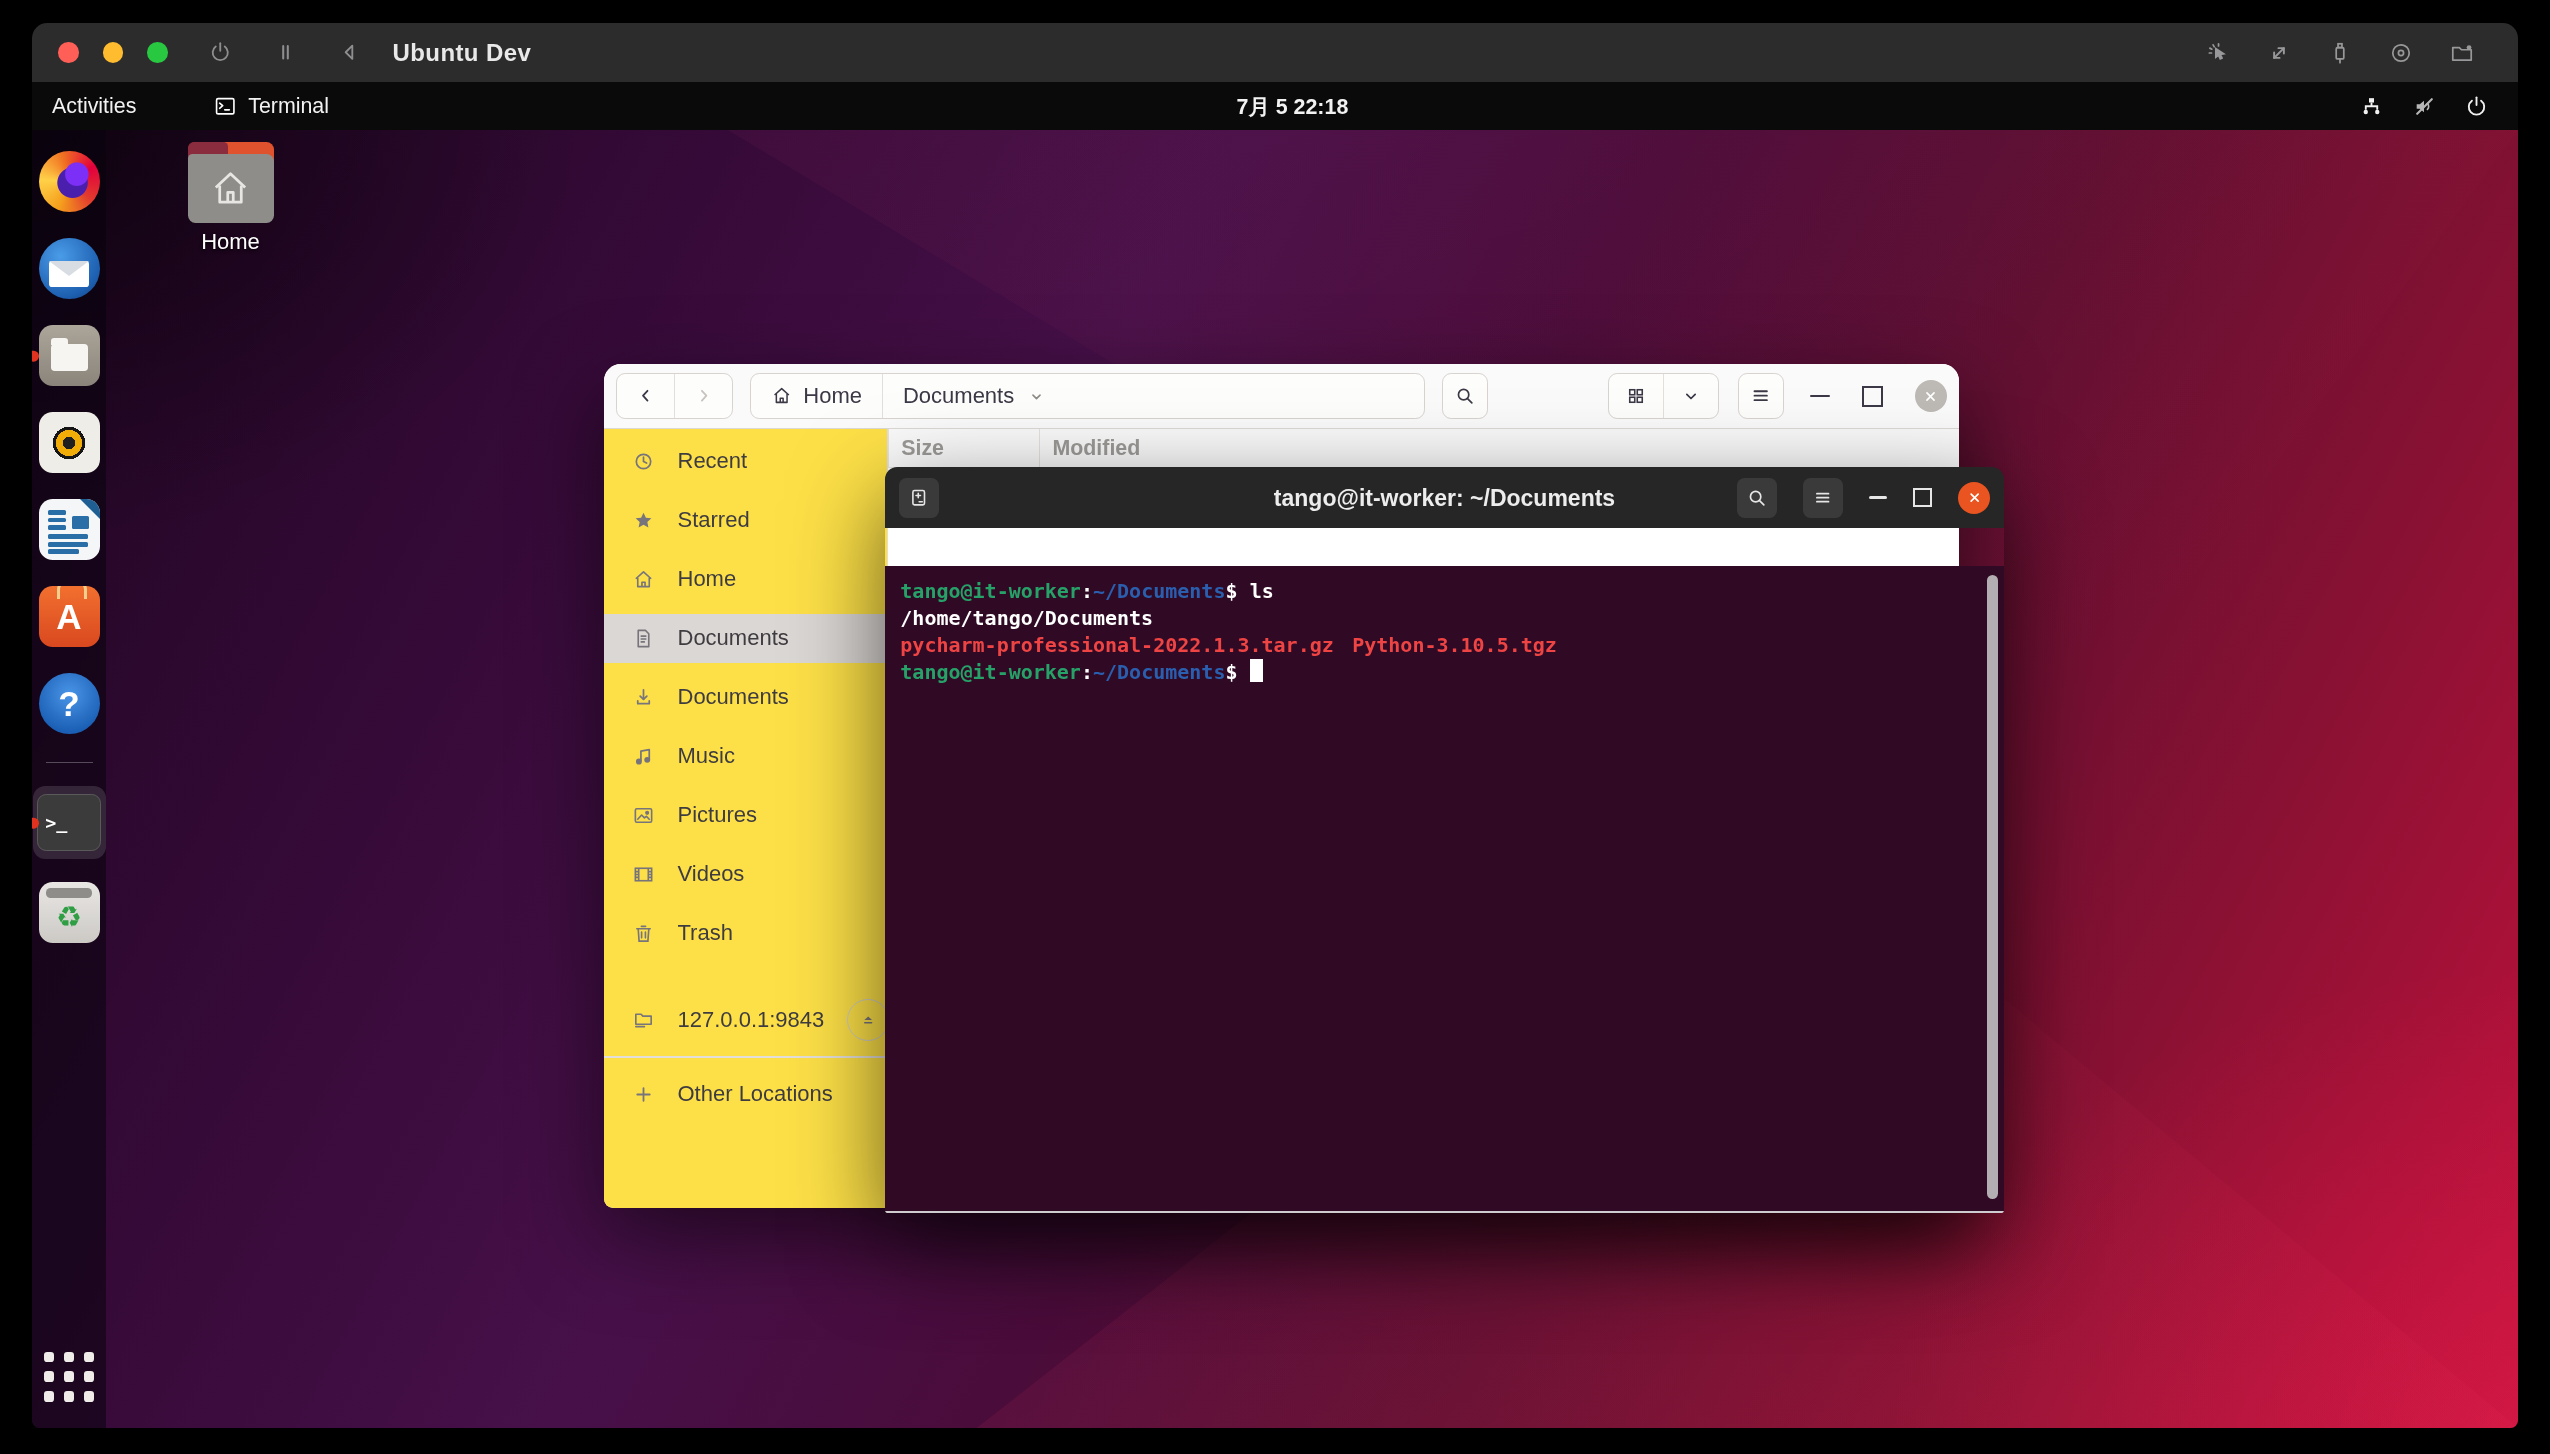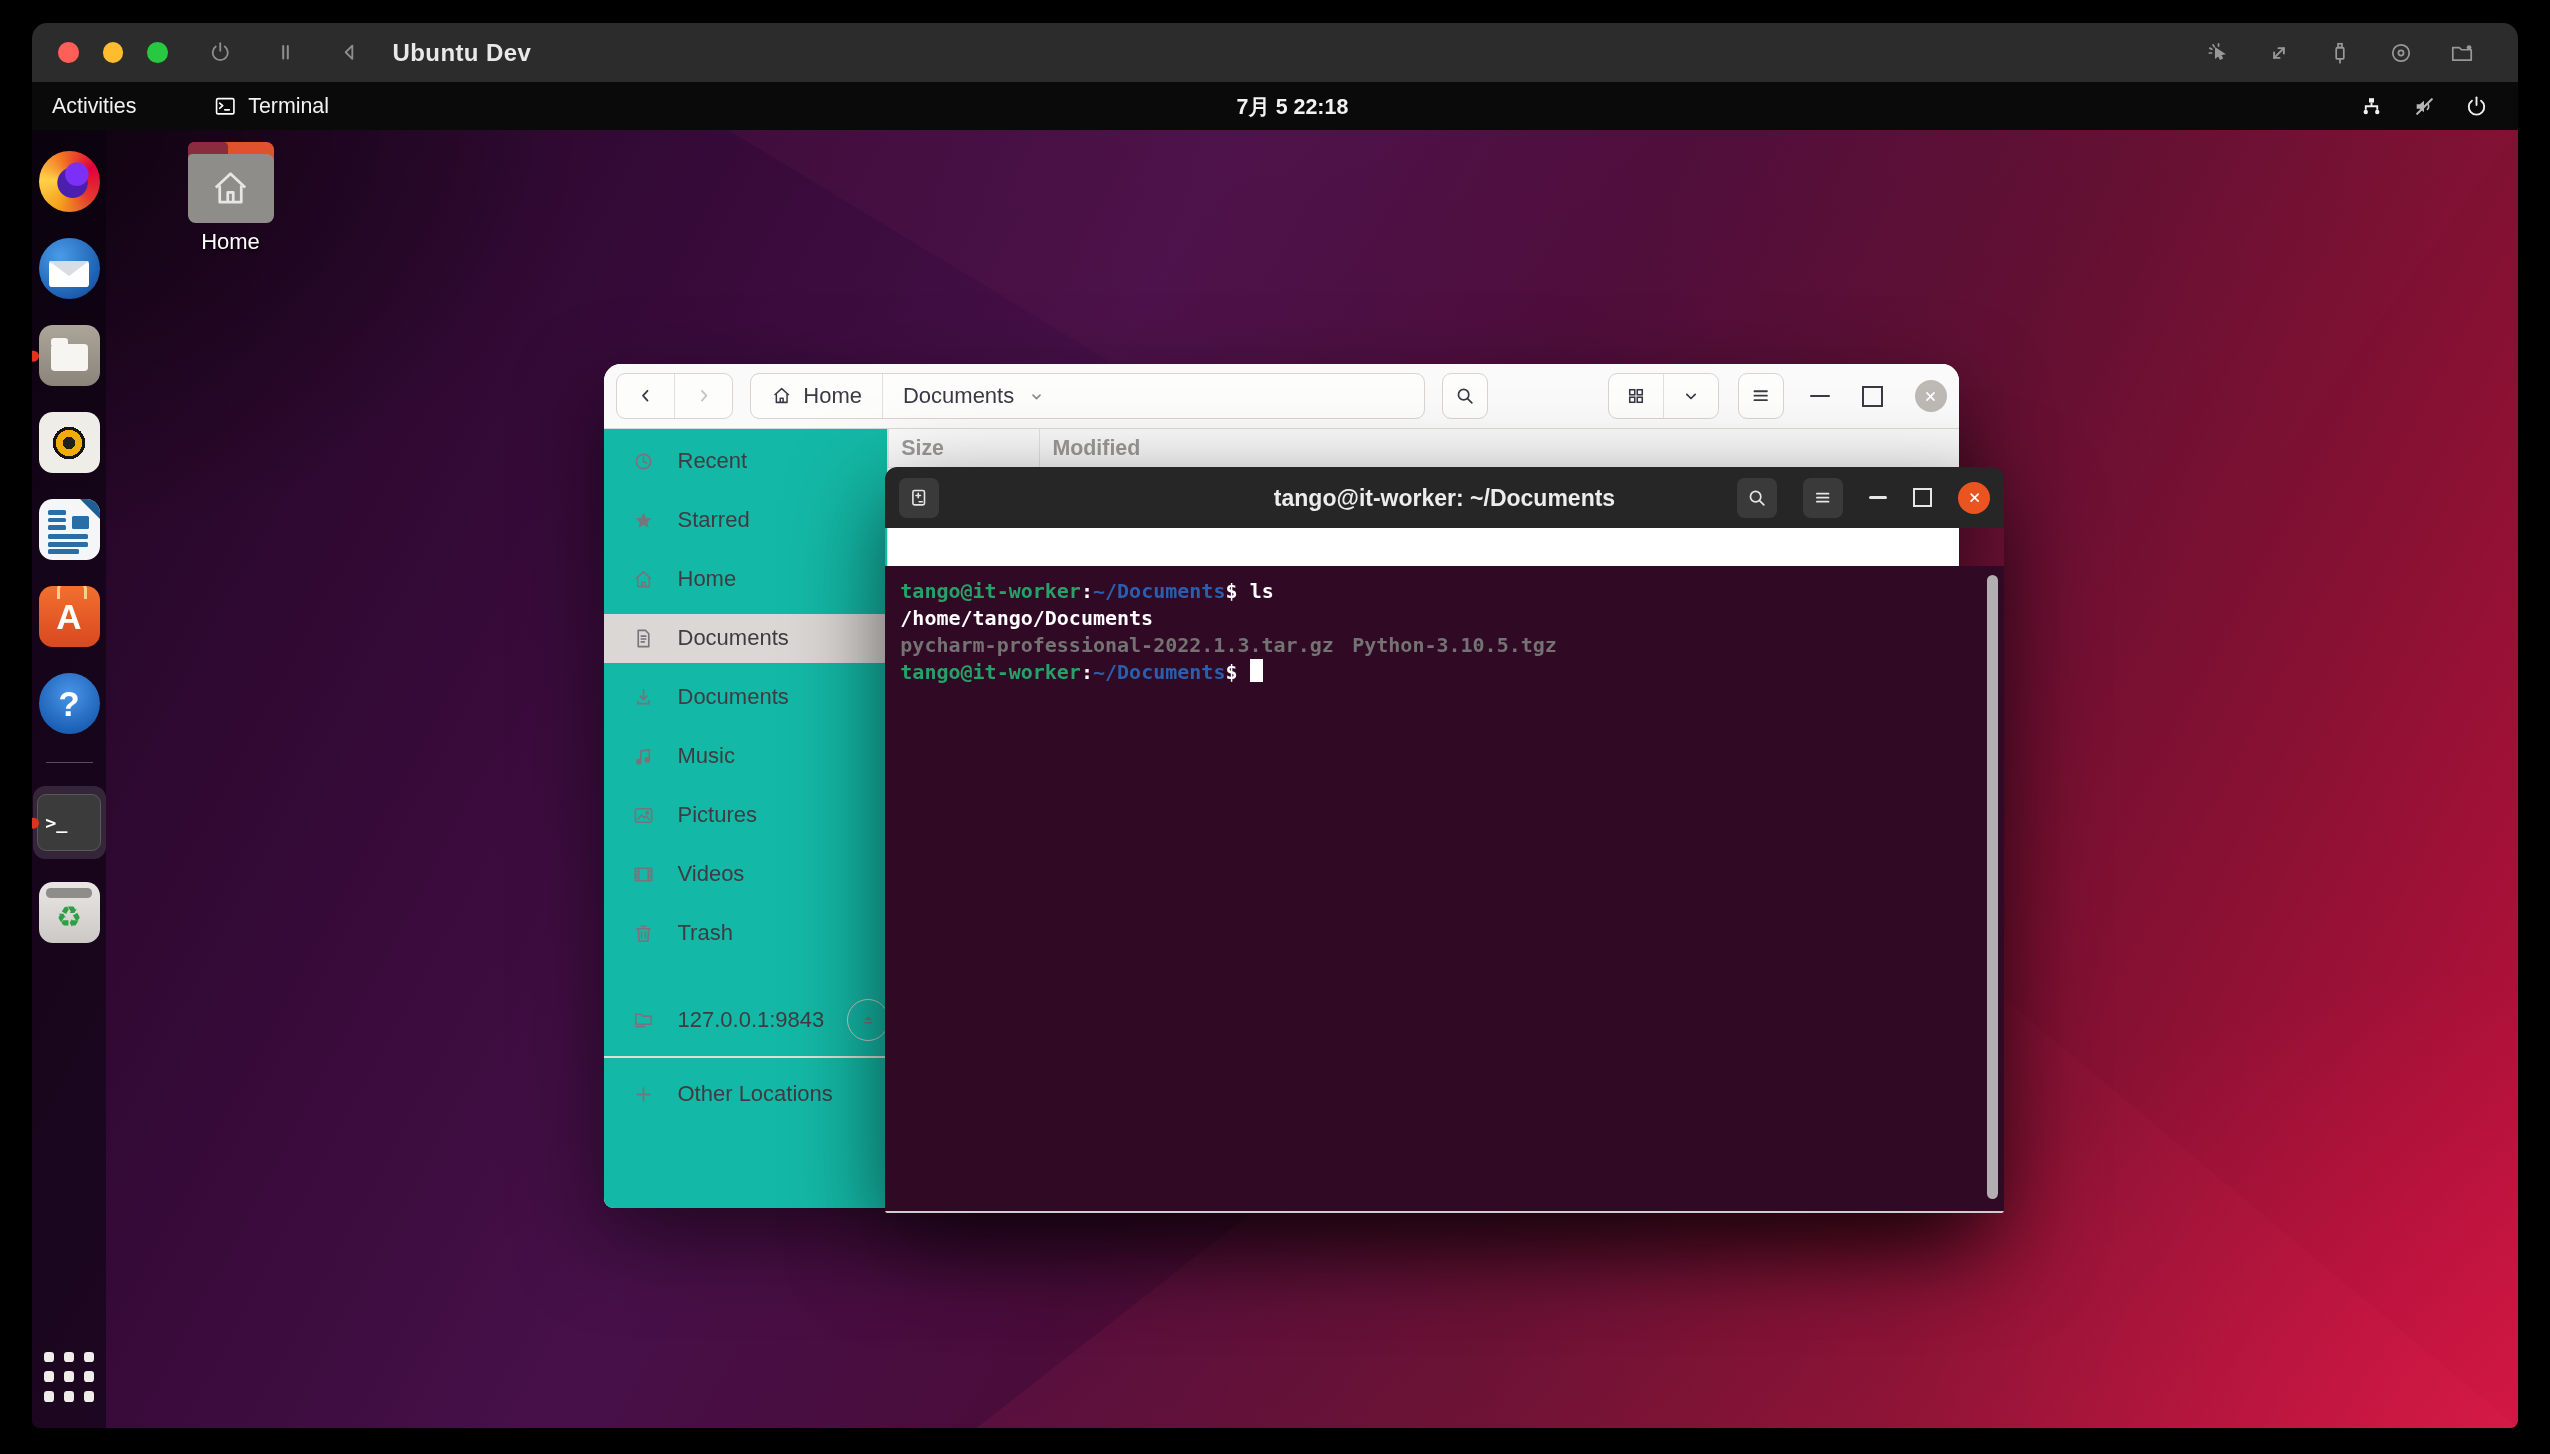--- a/index.html
+++ b/index.html
@@ -130,21 +130,21 @@
   .n-view svg{width:20px;height:20px;}
   .n-menu{width:44px;justify-content:center;margin-right:26px;}
   .n-menu svg{width:21.4px;height:21.4px;}
   .n-wc{display:flex;align-items:center;gap:32px;}
   .n-min{width:20px;height:2.3px;background:#3d3846;border-radius:1.5px;}
   .n-max{width:17px;height:17px;border:2.3px solid #3d3846;}
   .n-close{width:32px;height:32px;border-radius:50%;background:#bdb9b5;display:flex;
            align-items:center;justify-content:center;color:#fff;}
   .n-close svg{width:17px;height:17px;}
   .n-body{flex:1;display:flex;min-height:0;border-radius:0 0 9.2px 9.2px;overflow:hidden;}
-  .n-side{width:283px;flex:none;background:#14b8a6;border-right:0.8px solid #e2dedb;
+  .n-side{width:283px;flex:none;background:#fde047;border-right:0.8px solid #e2dedb;
           display:flex;flex-direction:column;padding-top:7.6px;}
   .srow{height:49px;margin-bottom:10px;display:flex;align-items:center;gap:23px;
         padding-left:27.5px;font-size:22px;color:#3f3c41;flex:none;}
   .srow svg{width:23px;height:23px;color:#77747b;flex:none;}
   .srow.sel{background:#dbd7d4;}
   .srow-mount{margin-top:27.5px;margin-bottom:0;padding-right:15.3px;}
   .mount-label{flex:1;}
   .eject{width:40px;height:40px;border-radius:50%;border:1.5px solid #cfcbc7;display:flex;
          align-items:center;justify-content:center;color:#57545a;flex:none;}
   .eject svg{width:18.4px;height:18.4px;}
@@ -173,21 +173,21 @@
   .t-min{width:18.4px;height:2.3px;background:#e6e6e6;border-radius:1.5px;}
   .t-max{width:15.3px;height:15.3px;border:2.3px solid #e6e6e6;}
   .t-close{width:32px;height:32px;border-radius:50%;background:#e95420;display:flex;
            align-items:center;justify-content:center;color:#fff;}
   .t-close svg{width:15.3px;height:15.3px;}
   .t-body{flex:1;background:#300a24;position:relative;padding:11.5px 31px 0 15.3px;
           font-family:"DejaVu Sans Mono",monospace;font-weight:bold;font-size:20px;
           line-height:27px;color:#fff;overflow:hidden;}
   .t-user{color:#26a269}.t-colon{color:#fff}.t-path{color:#2a5fb0}.t-dollar{color:#fff}
   .t-cmd{color:#fff;padding-left:12.2px;}
-  .t-file{color:#737373}
+  .t-file{color:#ef4444}
   .t-file2{margin-left:18.4px;}
   .cursor{display:inline-block;width:13.8px;height:23px;background:#fff;vertical-align:-3.8px;margin-left:12.2px;}
   .t-scroll{position:absolute;right:6.1px;top:9.2px;bottom:12.2px;width:10.7px;border-radius:6.1px;background:#b3aeb1;}
 </style>
 </head>
 <body>
 
 <div class="vm">
 
   <div class="mac-bar">

